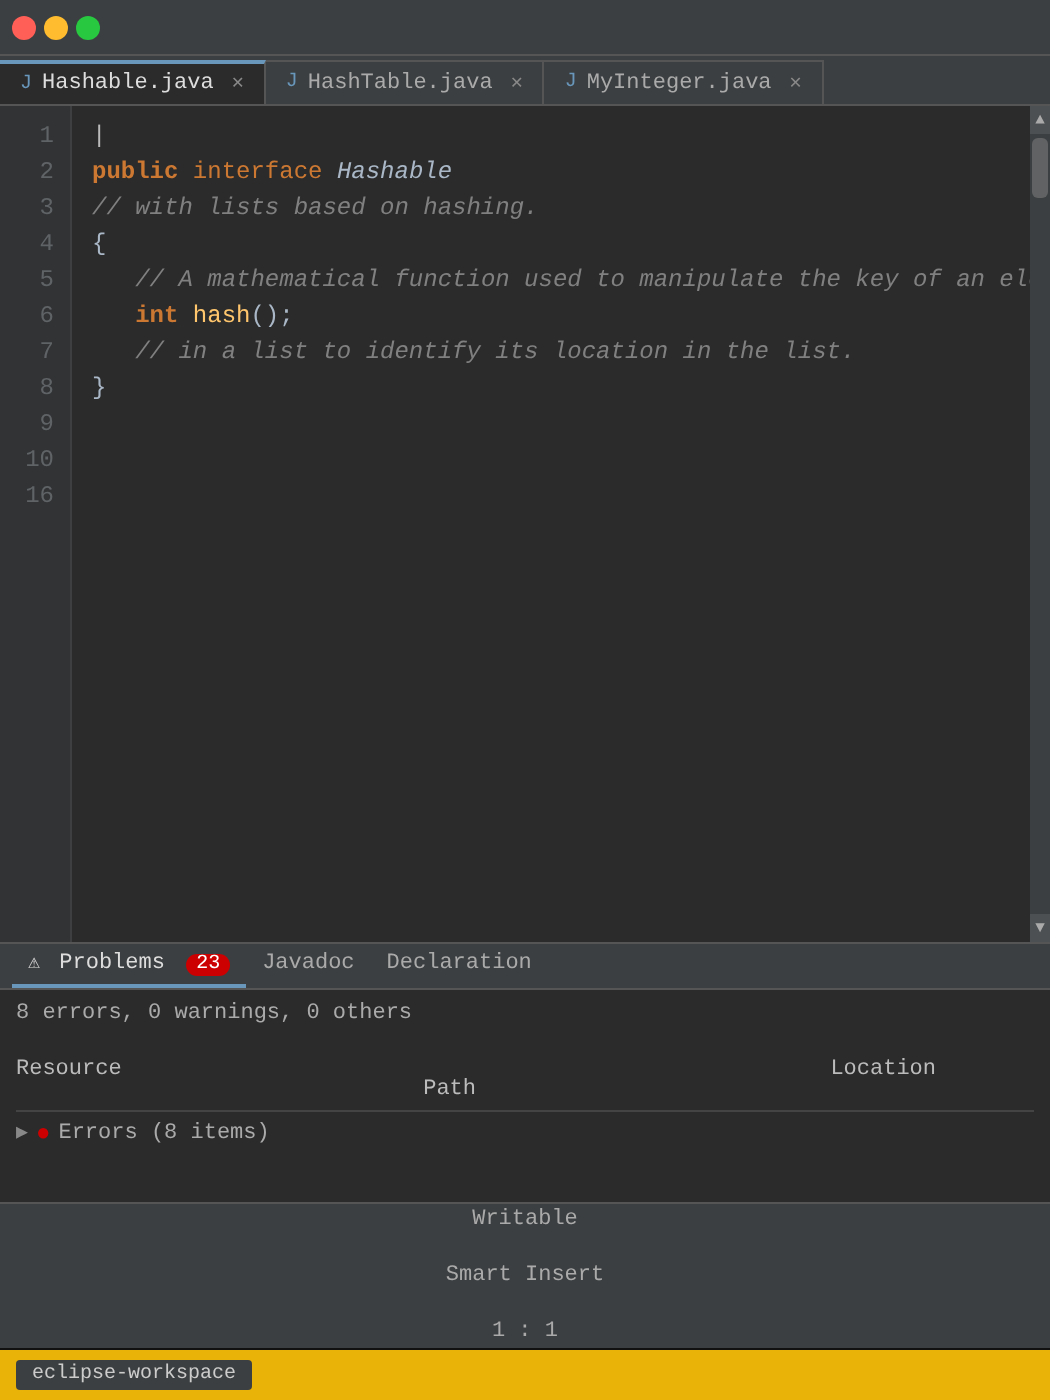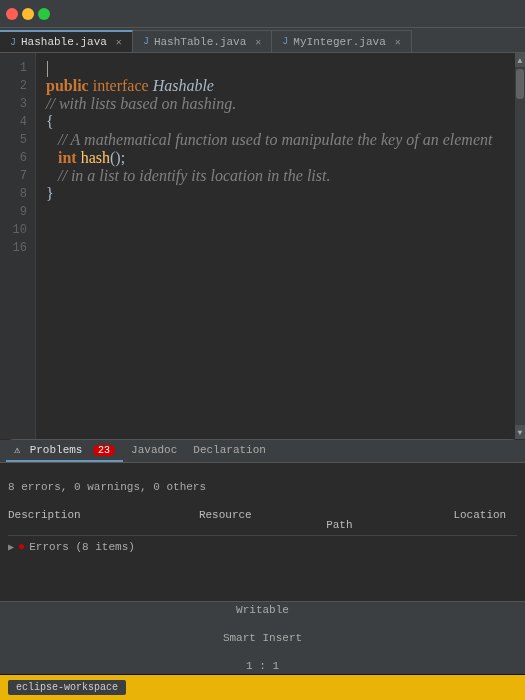--- a/index.html
+++ b/index.html
@@ -85,26 +85,25 @@
       line-height: 18px;
       user-select: none;
       border-right: 1px solid #3d3f41;
     }
     .line-numbers div {
       padding-right: 8px;
     }
     .code-area {
       flex: 1;
       padding: 6px 10px;
-      font-size: 16px;
+      font-size: 12px;
       line-height: 18px;
       color: #a9b7c6;
       overflow: auto;
       position: relative;
-      font-family: Liberation Serif, serif;
     }
     .code-line {
       white-space: pre;
       min-height: 18px;
     }
     .cursor-line::after {
       content: '|';
       color: #bbbbbb;
       animation: blink 1s step-end infinite;
       font-weight: 100;
@@ -177,21 +176,21 @@
     }
     .problems-count {
       background: #cc0000;
       color: white;
       border-radius: 8px;
       padding: 0 5px;
       font-size: 10px;
       margin-left: 4px;
     }
     .panel-content {
-      padding: 16px 8px;
+      padding: 4px 8px;
       background: #2b2b2b;
       flex: 1;
     }
     .panel-header-row {
       display: flex;
       align-items: center;
       font-size: 11px;
       color: #bbb;
       padding: 2px 0 4px 0;
       border-bottom: 1px solid #444;
@@ -320,38 +319,37 @@
   </div>
 
   <div class="scrollbar-track">
     <div class="scrollbar-arrow">▲</div>
     <div class="scrollbar-thumb"></div>
     <div style="flex:1;"></div>
     <div class="scrollbar-arrow">▼</div>
   </div>
 </div>
 
-<div class="bottom-panel" style="height:162px;border-radius:15px;">
+<div class="bottom-panel" style="height:130px;">
   <div class="panel-tabs">
     <div class="panel-tab active">
       <span class="panel-tab-icon">⚠</span>
       <span>Problems</span>
       <span class="problems-count">23</span>
     </div>
     <div class="panel-tab">
       <span>Javadoc</span>
     </div>
     <div class="panel-tab">
       <span>Declaration</span>
     </div>
   </div>
   <div class="panel-content">
     <div class="summary-text">8 errors, 0 warnings, 0 others</div>
     <div class="panel-header-row">
-      <span class="panel-col col-desc">Description</span>
       <span class="panel-col col-resource">Resource</span>
       <span class="panel-col col-path">Path</span>
       <span class="panel-col col-location">Location</span>
     </div>
     <div class="errors-row">
       <span class="expand-arrow">▶</span>
       <span class="error-icon">●</span>
       <span>Errors (8 items)</span>
     </div>
   </div>

